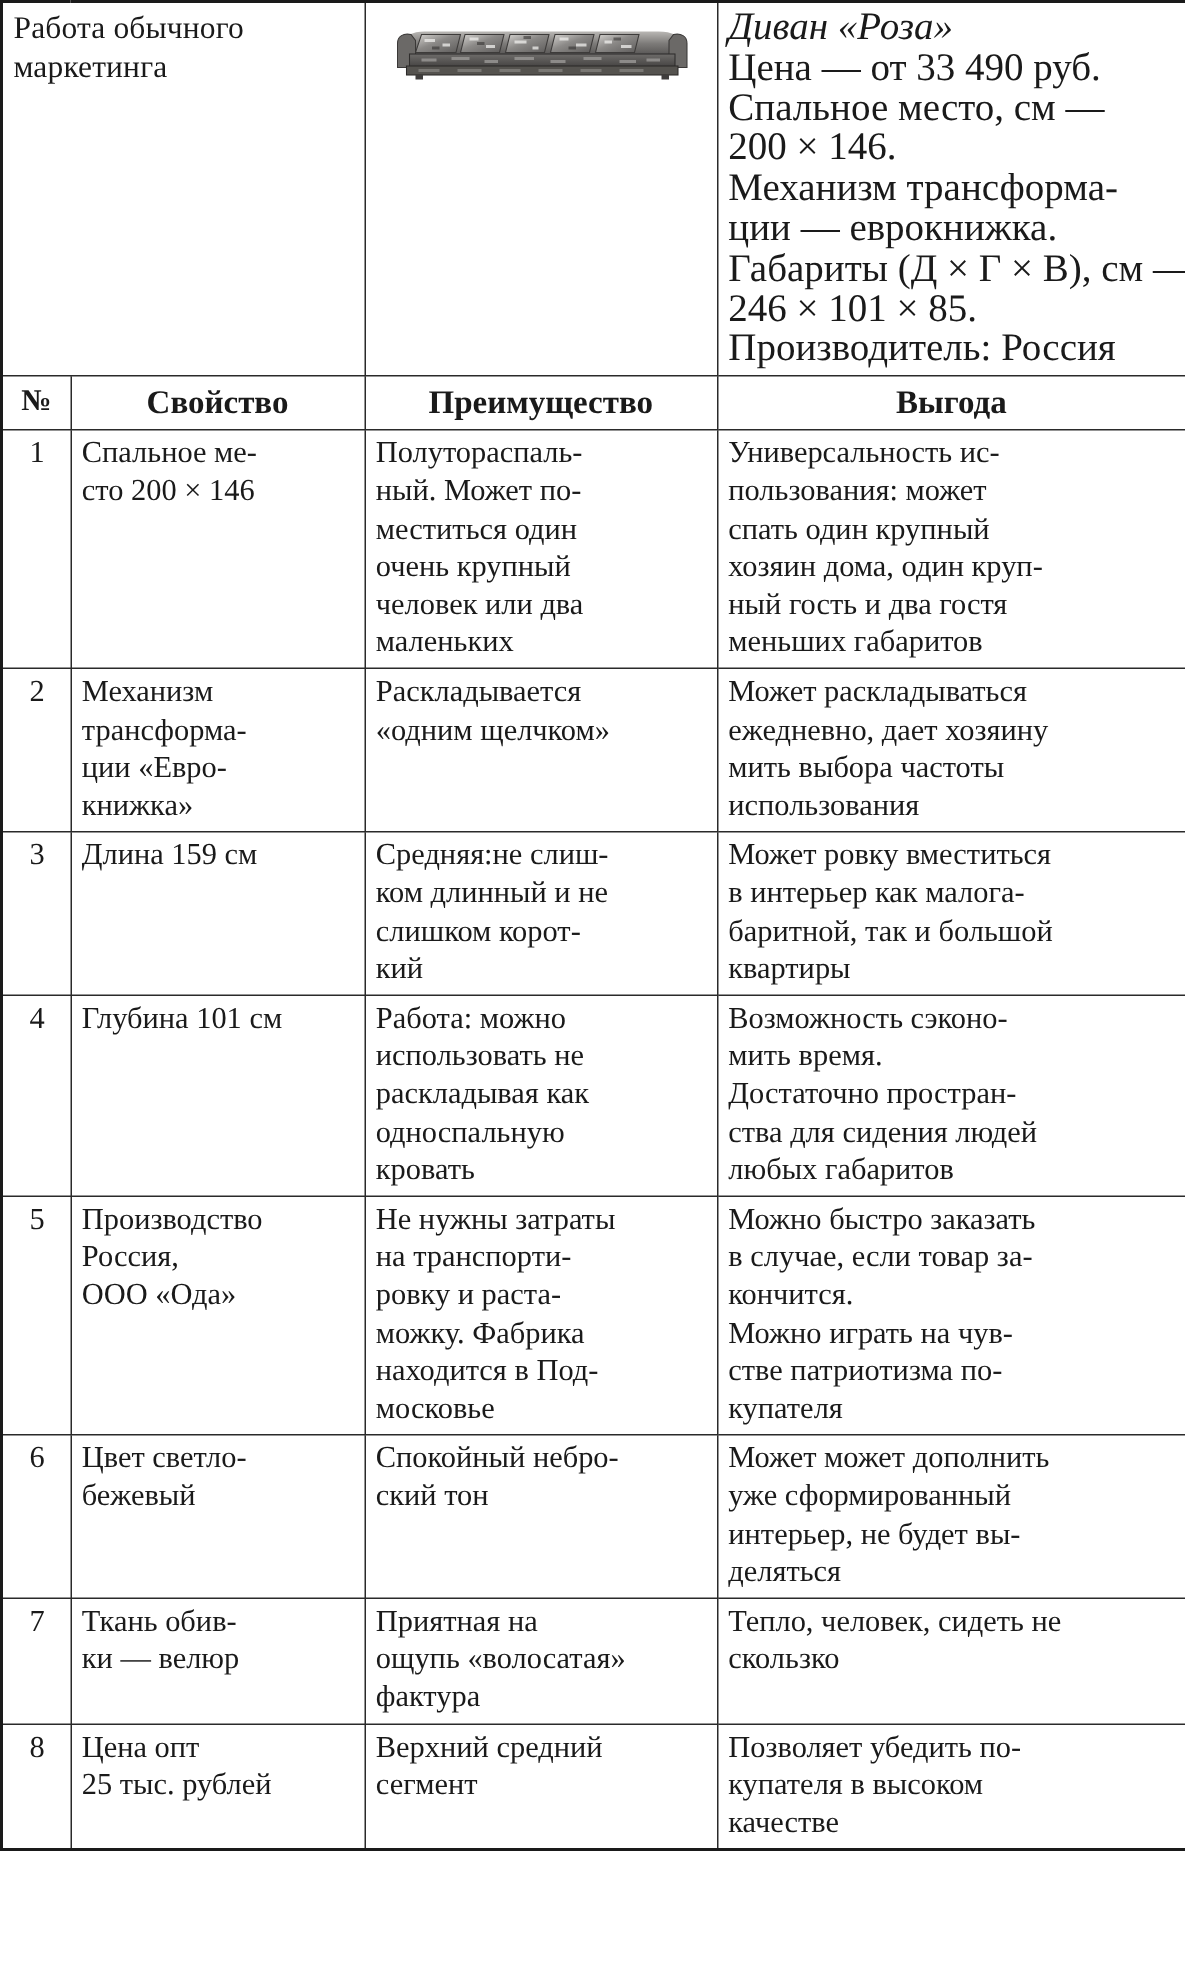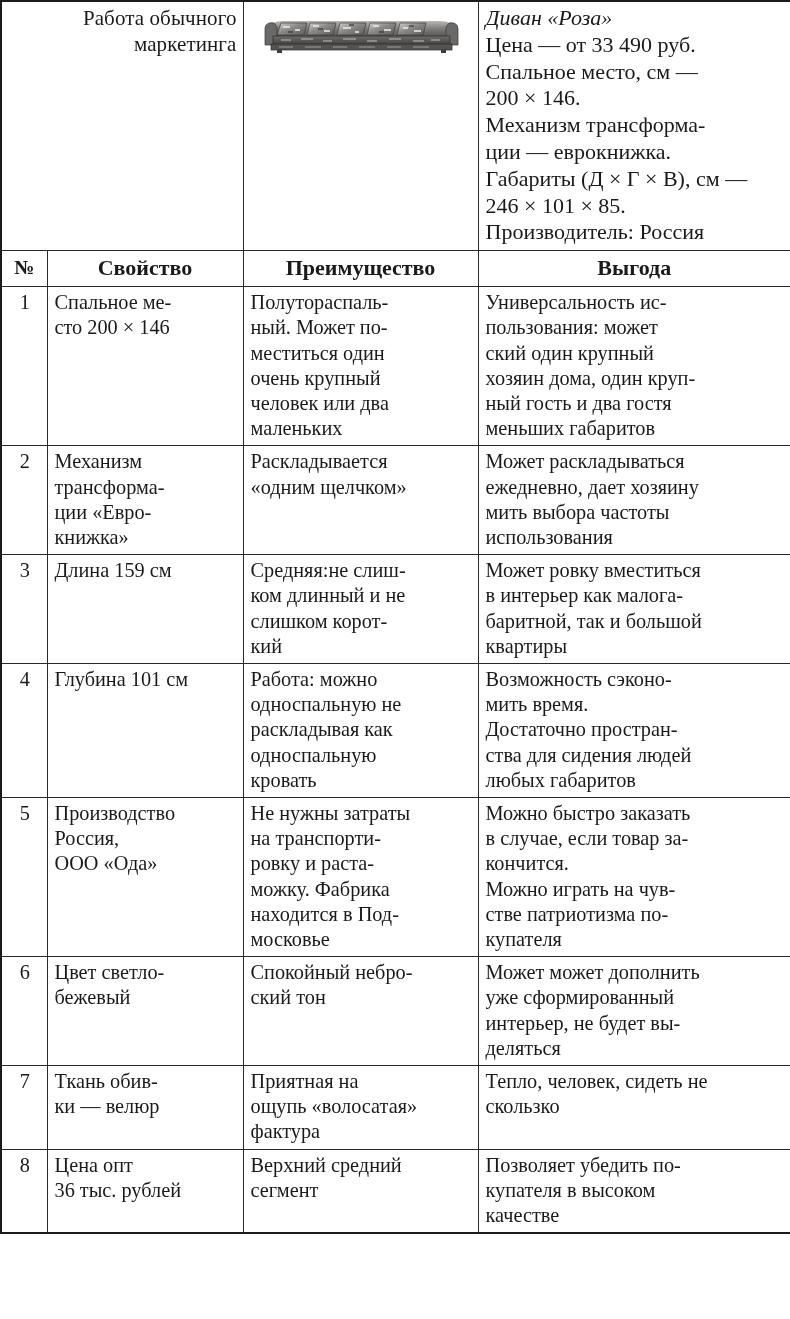--- a/index.html
+++ b/index.html
@@ -43,34 +43,33 @@
   col.c-prop  { width: 196px; }
   col.c-adv   { width: 235px; }
   col.c-ben   { width: 313px; }
 
   
   .top-title {
     font-size: 21px;
     line-height: 26px;
     letter-spacing: .1px;
     padding-top: 5px;
-    text-align: right;
   }
   .cell-photo {
     text-align: center;
     padding-top: 14px;
   }
   .sofa-wrap {
     display: block;
     margin: 10px auto 0 auto;
     width: 196px;
     height: 41px;
   }
   .top-desc {
-    font-size: 22px;
+    font-size: 26px;
     line-height: 26.8px;
     padding-top: 4px;
     padding-left: 8px;
   }
   .top-desc .lead {
     font-style: italic;
     display: block;
   }
   .top-desc .ln { display: block; white-space: nowrap; }
 
@@ -224,21 +223,21 @@
             <span class="ln">Полутораспаль-</span>
             <span class="ln">ный. Может по-</span>
             <span class="ln">меститься один</span>
             <span class="ln">очень крупный</span>
             <span class="ln">человек или два</span>
             <span class="ln">маленьких</span>
           </td>
           <td class="body-cell">
             <span class="ln">Универсальность ис-</span>
             <span class="ln">пользования: может</span>
-            <span class="ln">ский один крупный</span>
+            <span class="ln">спать один крупный</span>
             <span class="ln">хозяин дома, один круп-</span>
             <span class="ln">ный гость и два гостя</span>
             <span class="ln">меньших габаритов</span>
           </td>
         </tr>
         <tr class="row">
           <td class="num">2</td>
           <td class="body-cell">
             <span class="ln">Механизм</span>
             <span class="ln">трансформа-</span>
@@ -274,21 +273,21 @@
             <span class="ln">квартиры</span>
           </td>
         </tr>
         <tr class="row">
           <td class="num">4</td>
           <td class="body-cell">
             <span class="ln">Глубина 101 см</span>
           </td>
           <td class="body-cell">
             <span class="ln">Работа: можно</span>
-            <span class="ln">односпальную не</span>
+            <span class="ln">использовать не</span>
             <span class="ln">раскладывая как</span>
             <span class="ln">односпальную</span>
             <span class="ln">кровать</span>
           </td>
           <td class="body-cell">
             <span class="ln">Возможность сэконо-</span>
             <span class="ln">мить время.</span>
             <span class="ln">Достаточно простран-</span>
             <span class="ln">ства для сидения людей</span>
             <span class="ln">любых габаритов</span>
@@ -348,21 +347,21 @@
           </td>
           <td class="body-cell">
             <span class="ln">Тепло, человек, сидеть не</span>
             <span class="ln">скользко</span>
           </td>
         </tr>
         <tr class="row">
           <td class="num">8</td>
           <td class="body-cell">
             <span class="ln">Цена опт</span>
-            <span class="ln">36 тыс. рублей</span>
+            <span class="ln">25 тыс. рублей</span>
           </td>
           <td class="body-cell">
             <span class="ln">Верхний средний</span>
             <span class="ln">сегмент</span>
           </td>
           <td class="body-cell">
             <span class="ln">Позволяет убедить по-</span>
             <span class="ln">купателя в высоком</span>
             <span class="ln">качестве</span>
           </td>

